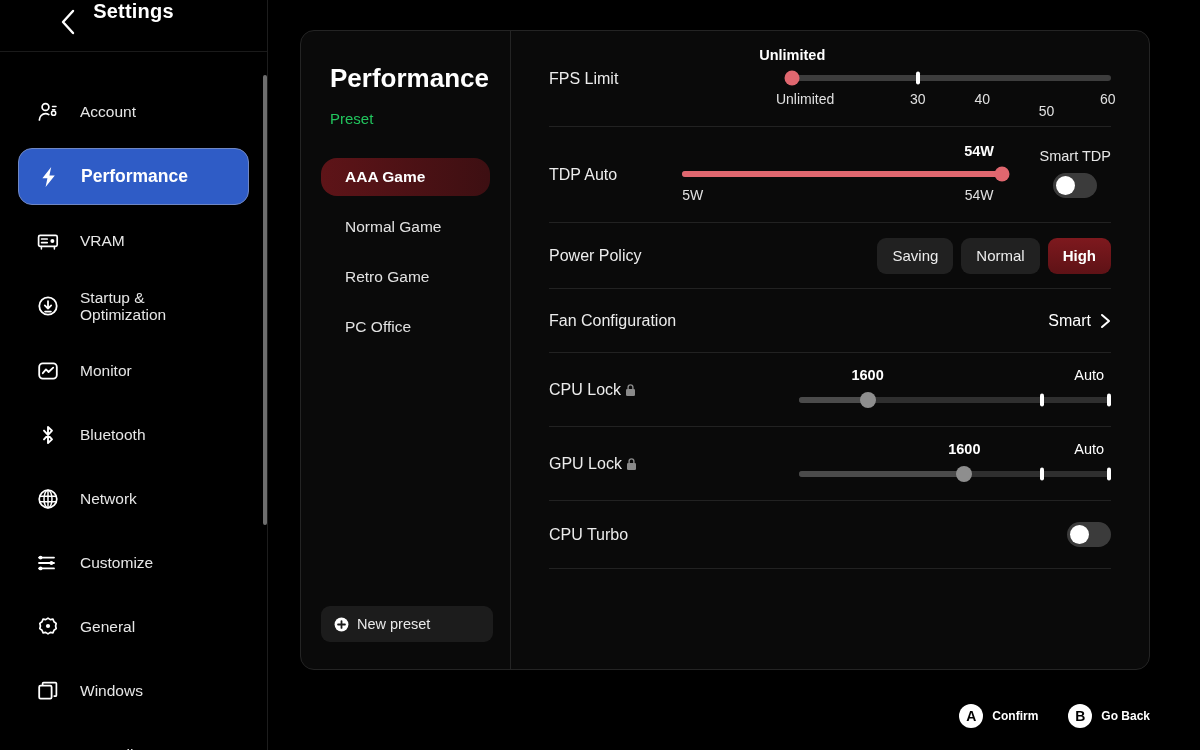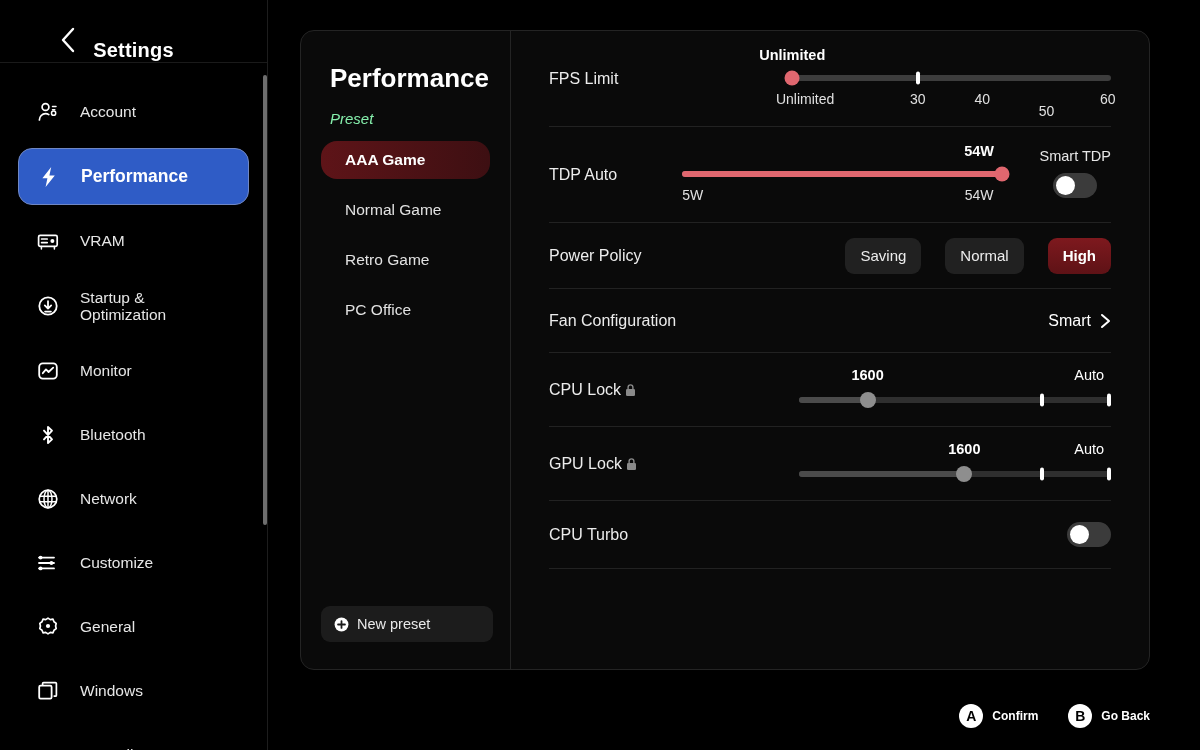--- a/index.html
+++ b/index.html
@@ -13,22 +13,22 @@
 
   
   .sidebar {
     width: 268px; height: 750px;
     background: #000000;
     border-right: 1px solid #1d1d1d;
     position: relative;
     flex: 0 0 268px;
   }
   .sb-header {
-    height: 63px;
-    display: flex; align-items: flex-end;
+    height: 52px;
+    display: flex; align-items: flex-start;
     border-bottom: 1px solid #1a1a1a;
     position: relative;
     padding-left: 20px;
   }
   .sb-back {
     width: 44px; height: 44px;
     margin-left: 26px;
     display: flex; align-items: center; justify-content: center;
     color: #ffffff;
   }
@@ -103,22 +103,22 @@
     width: 210px; flex: 0 0 210px;
     border-right: 1px solid #242424;
     position: relative;
     padding: 32px 0 0 0;
   }
   .preset-title {
     font-size: 26px; font-weight: bold; color: #ffffff;
     padding-left: 29px; margin-bottom: 16px;
   }
   .preset-sub {
-    font-size: 15px; color: #86efac;
-    padding-left: 29px; margin-bottom: 14px; font-style: italic;
+    font-size: 15px; color: #22c55e;
+    padding-left: 29px; margin-bottom: 31px;
   }
   .preset-item {
     height: 38px; margin: 0 20px 12px 20px;
     display: flex; align-items: center;
     padding-left: 24px;
     border-radius: 16px;
     font-size: 15.5px; color: #e2e2e2;
   }
   .preset-item.active {
     background: linear-gradient(90deg, #5e1418 0%, #3d0f12 100%);
@@ -200,21 +200,21 @@
     position: absolute; top: 3px; left: 3px;
     width: 19px; height: 19px; border-radius: 50%;
     background: #ffffff;
   }
   .tog-cap {
     font-size: 14.5px; color: #e6e6e6;
     text-align: center; margin-bottom: 9px;
   }
 
   
-  .seg { display:flex; gap: 24px; }
+  .seg { display:flex; gap: 8px; }
   .seg-btn {
     height: 36px; padding: 0 15px;
     border-radius: 9px;
     background: #212121;
     color: #ededed;
     font-size: 15px;
     display: flex; align-items: center; justify-content: center;
   }
   .seg-btn.active {
     background: linear-gradient(180deg, #7e191e 0%, #5e1216 100%);

